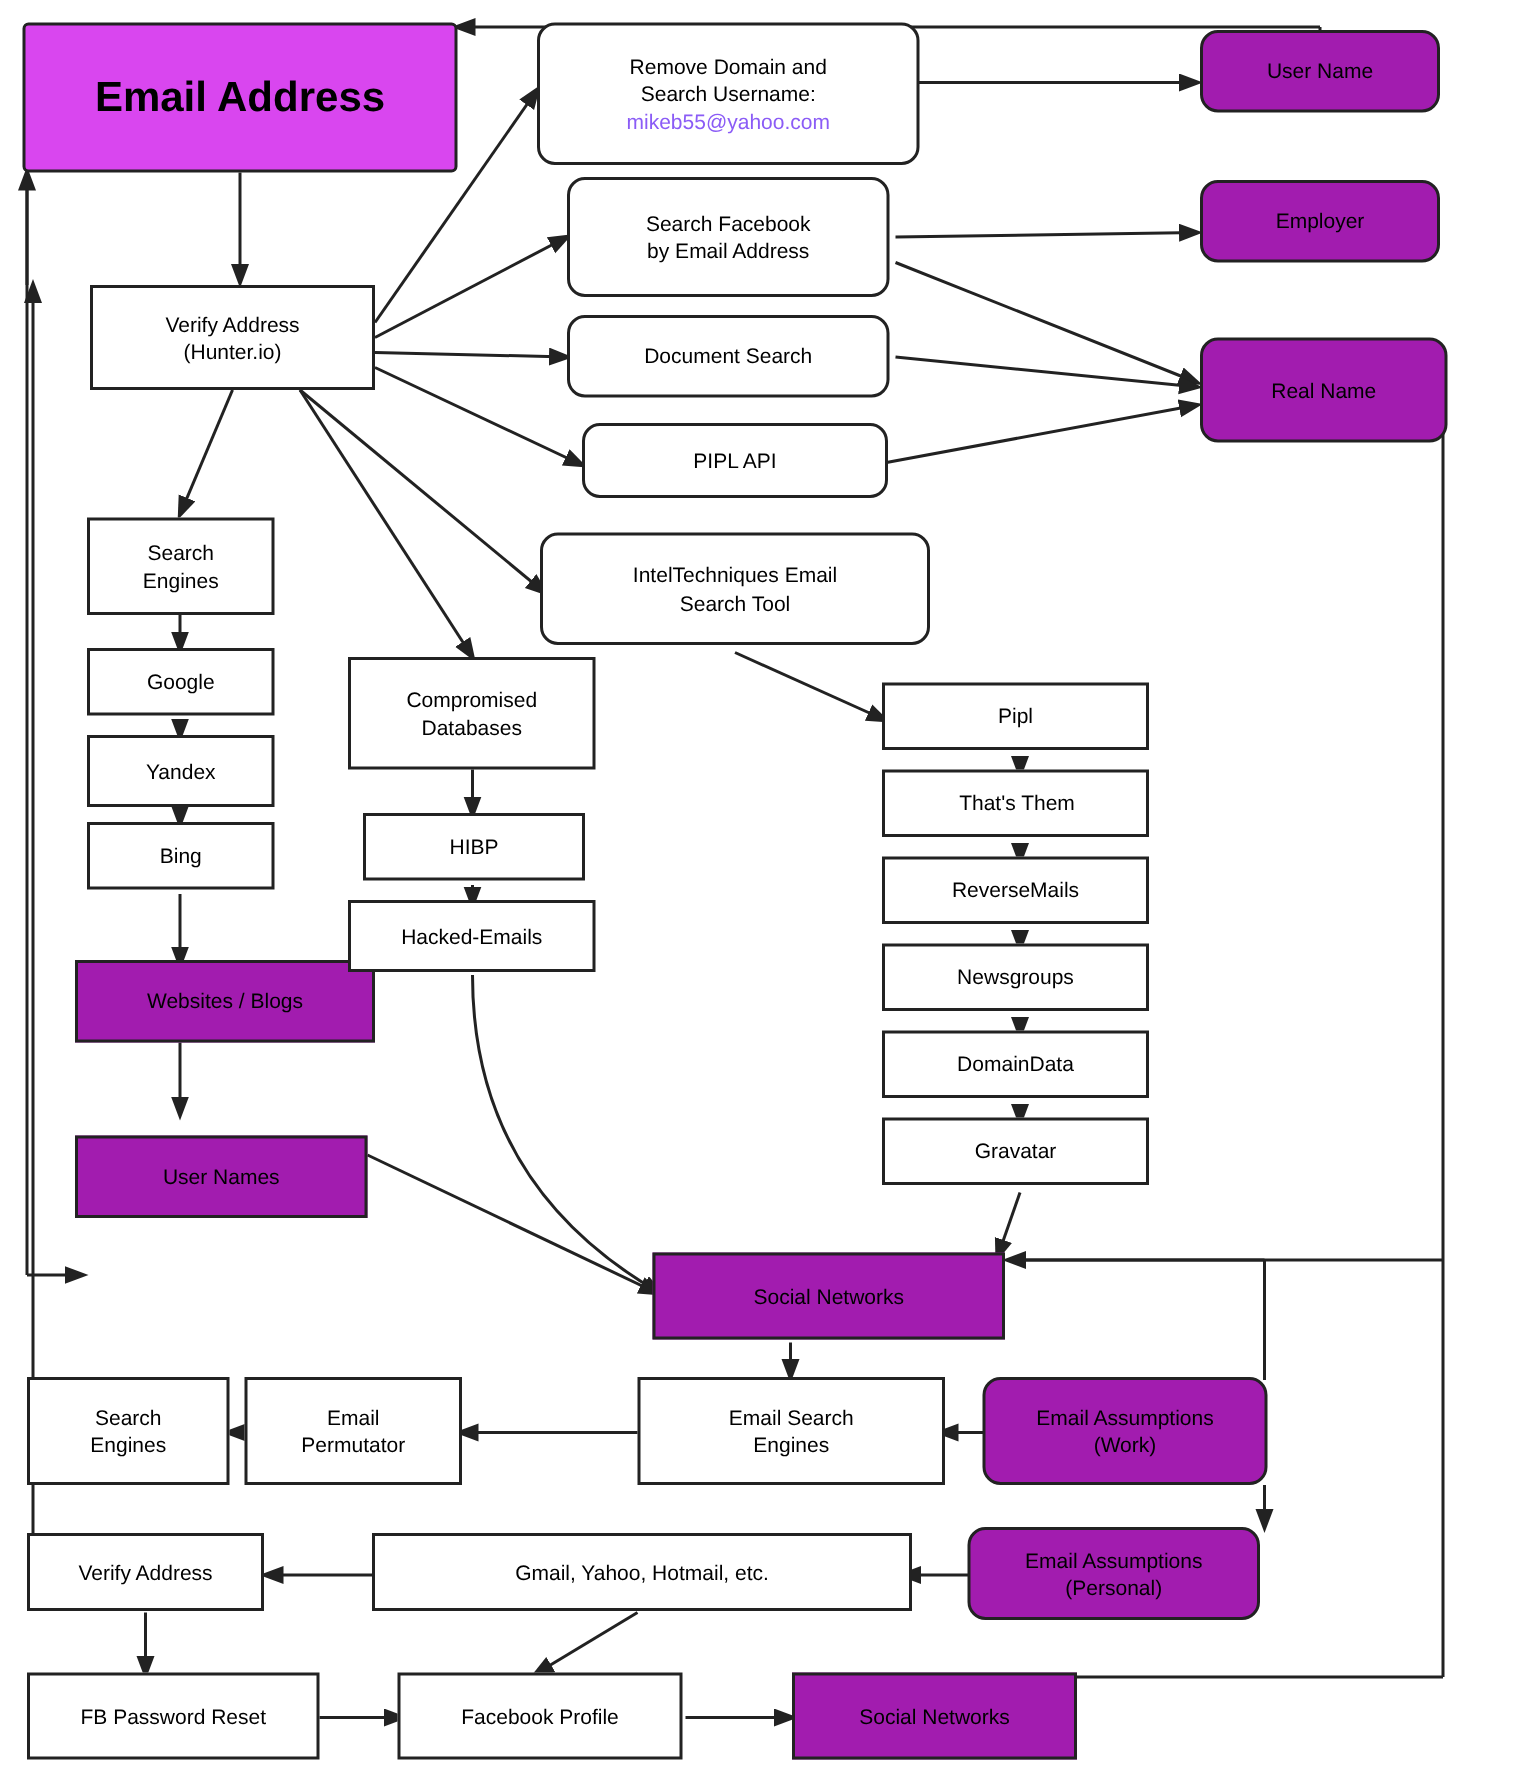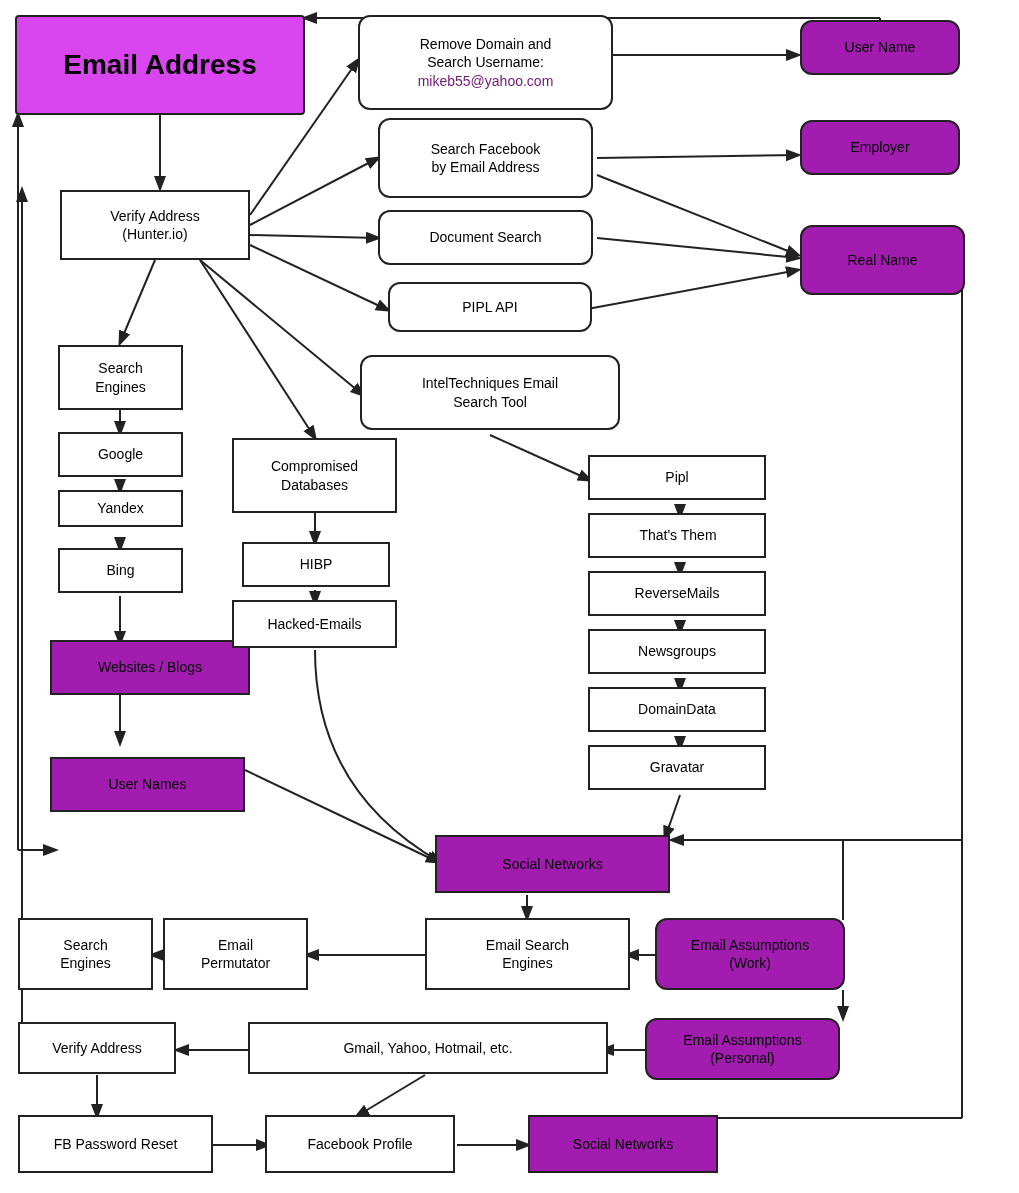--- a/index.html
+++ b/index.html
@@ -50,21 +50,21 @@
     svg.arrows {
       position: absolute;
       top: 0;
       left: 0;
       width: 1019px;
       height: 1193px;
       pointer-events: none;
     }
 
     .red-text {
-      color: #701a75;
+      color: #8b5cf6;
     }
   </style>
 </head>
 <body>
 
 <div class="diagram">
   <svg class="arrows">
     <defs>
       <marker id="arrow" markerWidth="8" markerHeight="8" refX="6" refY="3" orient="auto">
         <path d="M0,0 L0,6 L8,3 z" fill="#222"></path>
@@ -206,21 +206,21 @@
   </div>
 
   <div class="node" style="left:58px;top:345px;width:125px;height:65px;">
     <span>Search<br>Engines</span>
   </div>
 
   <div class="node" style="left:58px;top:432px;width:125px;height:45px;">
     <span>Google</span>
   </div>
 
-  <div class="node" style="left:58px;top:490px;width:125px;height:37px;">
+  <div class="node" style="left:58px;top:490px;width:125px;height:48px;">
     <span>Yandex</span>
   </div>
 
   <div class="node" style="left:58px;top:548px;width:125px;height:45px;">
     <span>Bing</span>
   </div>
 
   <div class="node gray" style="left:50px;top:640px;width:200px;height:55px;">
     <span>Websites / Blogs</span>
   </div>

